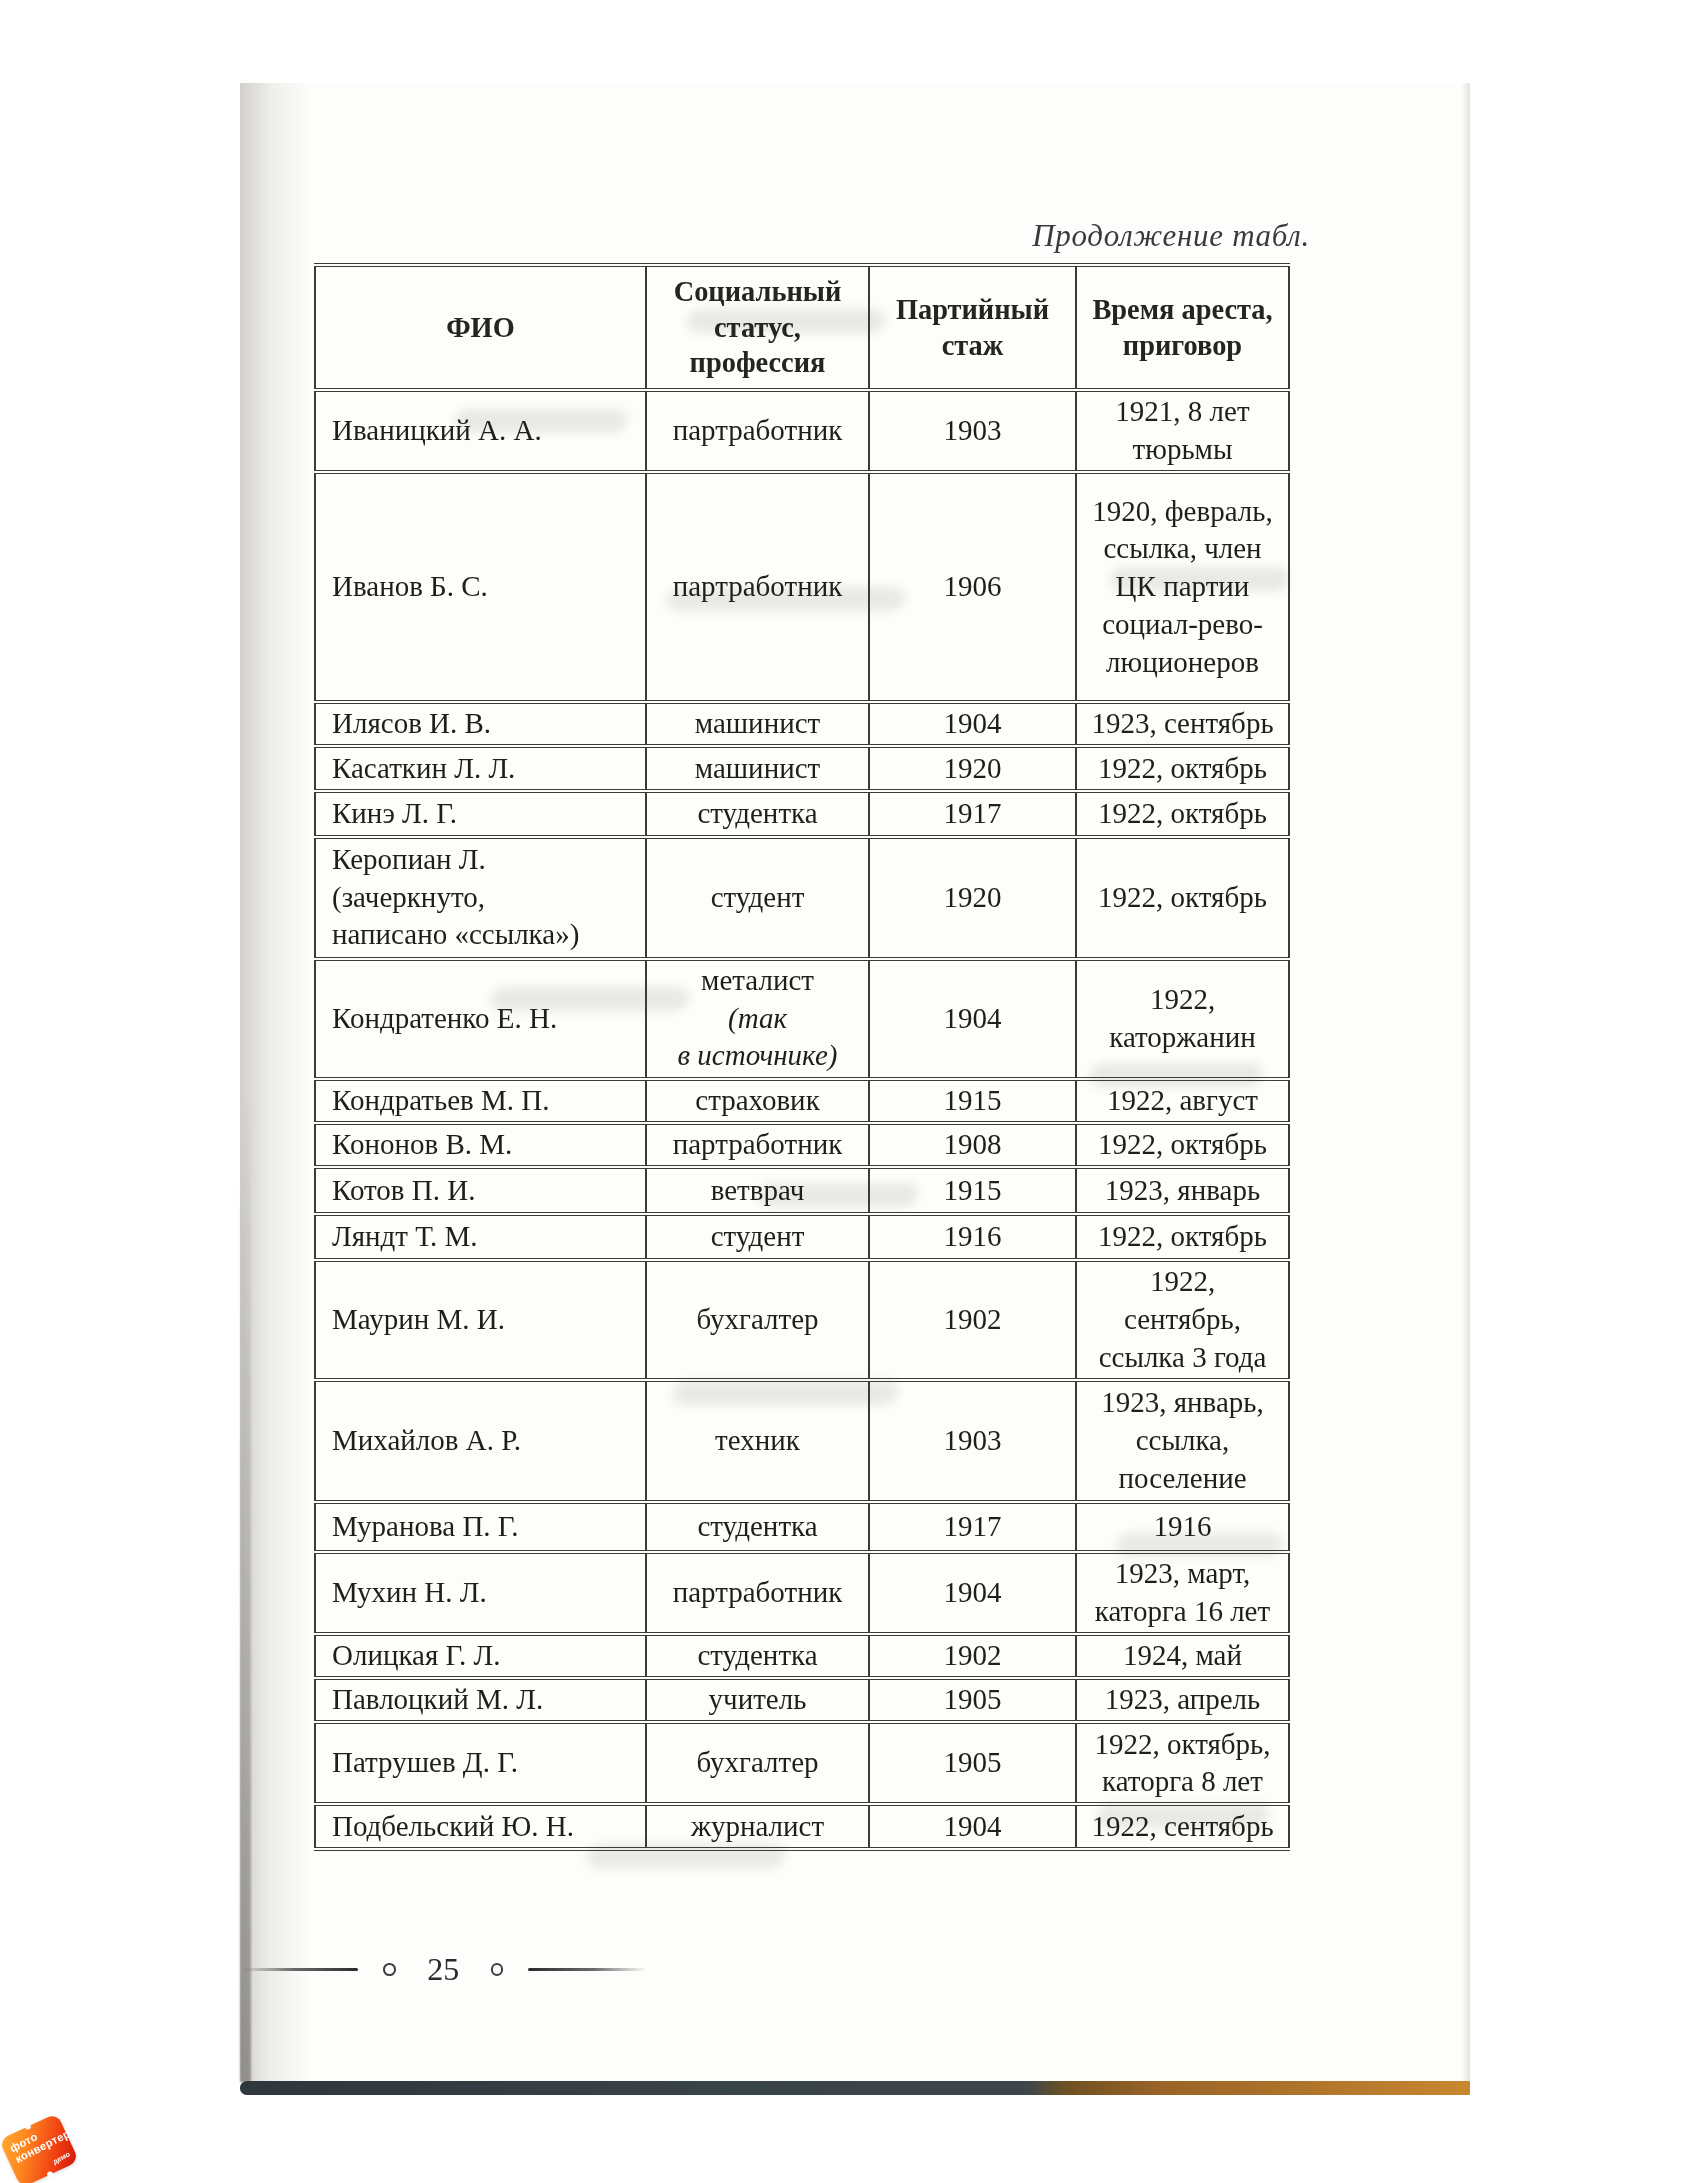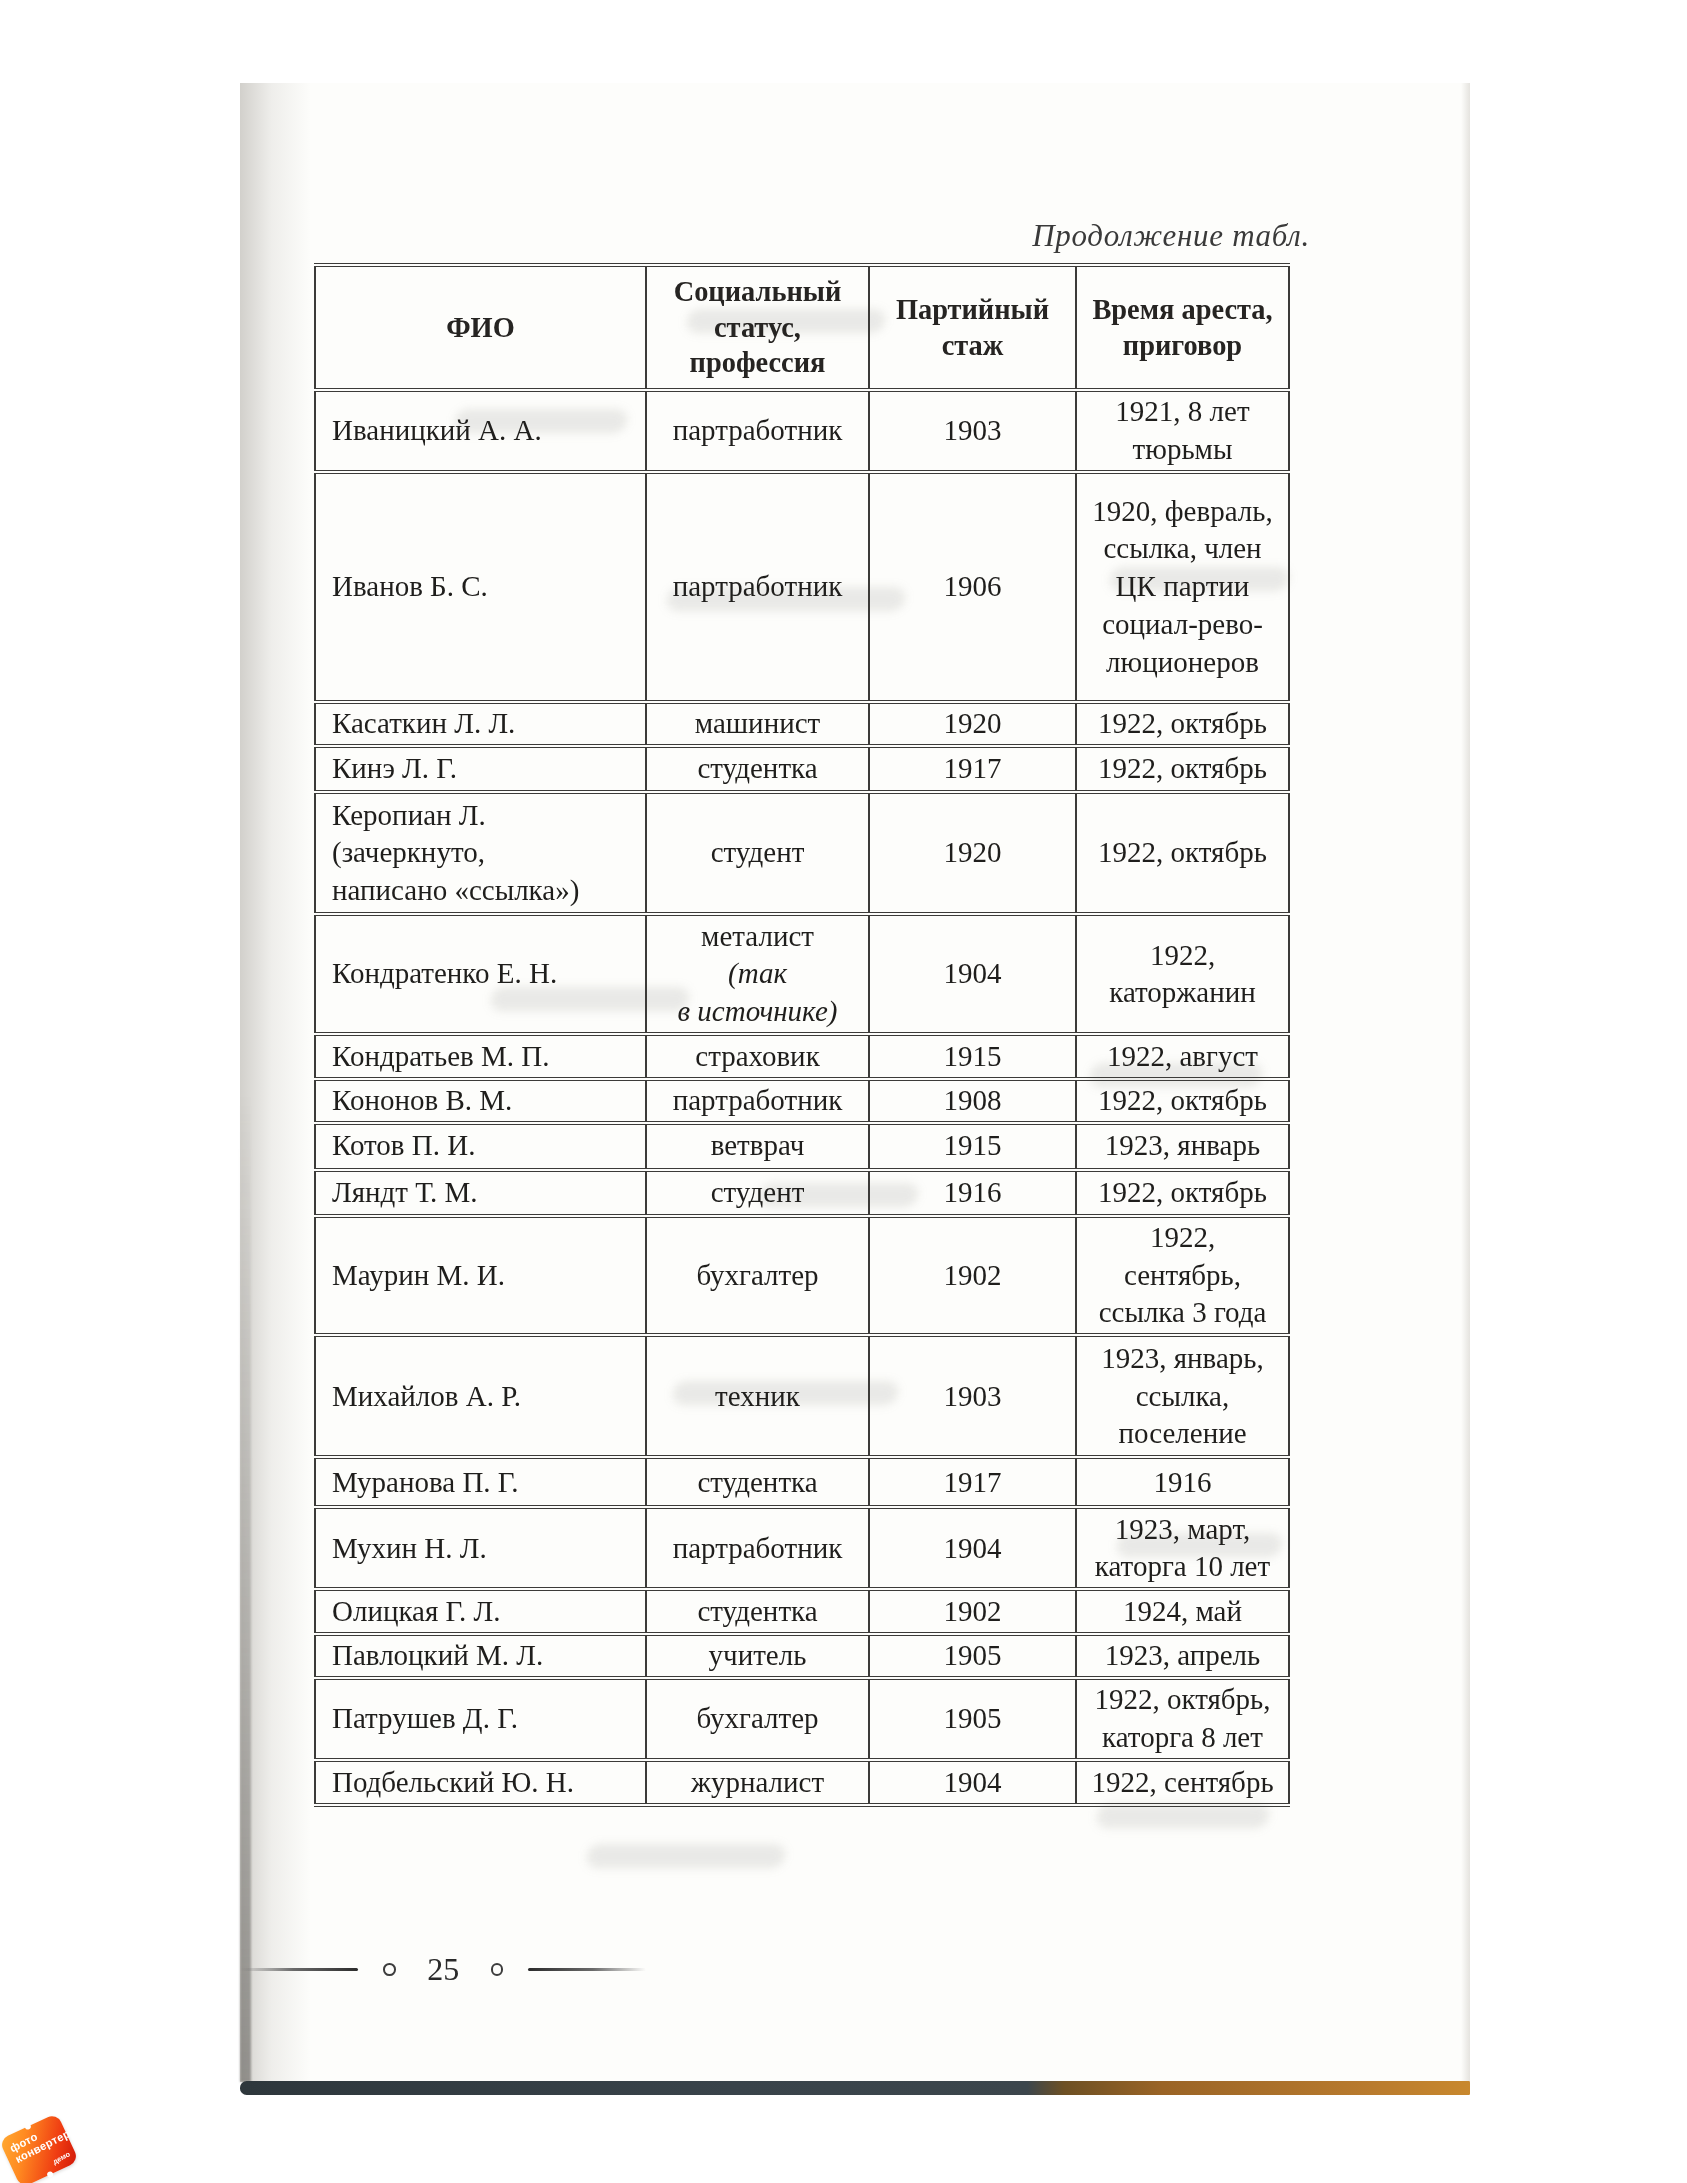--- a/index.html
+++ b/index.html
@@ -109,20 +109,26 @@
       <tr style="height:230px">
         <td class="name">Иванов Б. С.</td>
         <td>партработник</td>
         <td>1906</td>
         <td>1920, февраль,
 ссылка, член
 ЦК партии
 социал-рево-
 люционеров</td>
       </tr>
+      <tr style="height:38px">
+        <td class="name">Илясов И. В.</td>
+        <td>машинист</td>
+        <td>1904</td>
+        <td>1923, сентябрь</td>
+      </tr>
       <tr style="height:43px">
         <td class="name">Касаткин Л. Л.</td>
         <td>машинист</td>
         <td>1920</td>
         <td>1922, октябрь</td>
       </tr>
       <tr style="height:46px">
         <td class="name">Кинэ Л. Г.</td>
         <td>студентка</td>
         <td>1917</td>
@@ -188,21 +194,21 @@
         <td class="name">Муранова П. Г.</td>
         <td>студентка</td>
         <td>1917</td>
         <td>1916</td>
       </tr>
       <tr style="height:72px">
         <td class="name">Мухин Н. Л.</td>
         <td>партработник</td>
         <td>1904</td>
         <td>1923, март,
-каторга 10 лет</td>
+каторга 16 лет</td>
       </tr>
       <tr style="height:44px">
         <td class="name">Олицкая Г. Л.</td>
         <td>студентка</td>
         <td>1902</td>
         <td>1924, май</td>
       </tr>
       <tr style="height:43px">
         <td class="name">Павлоцкий М. Л.</td>
         <td>учитель</td>

